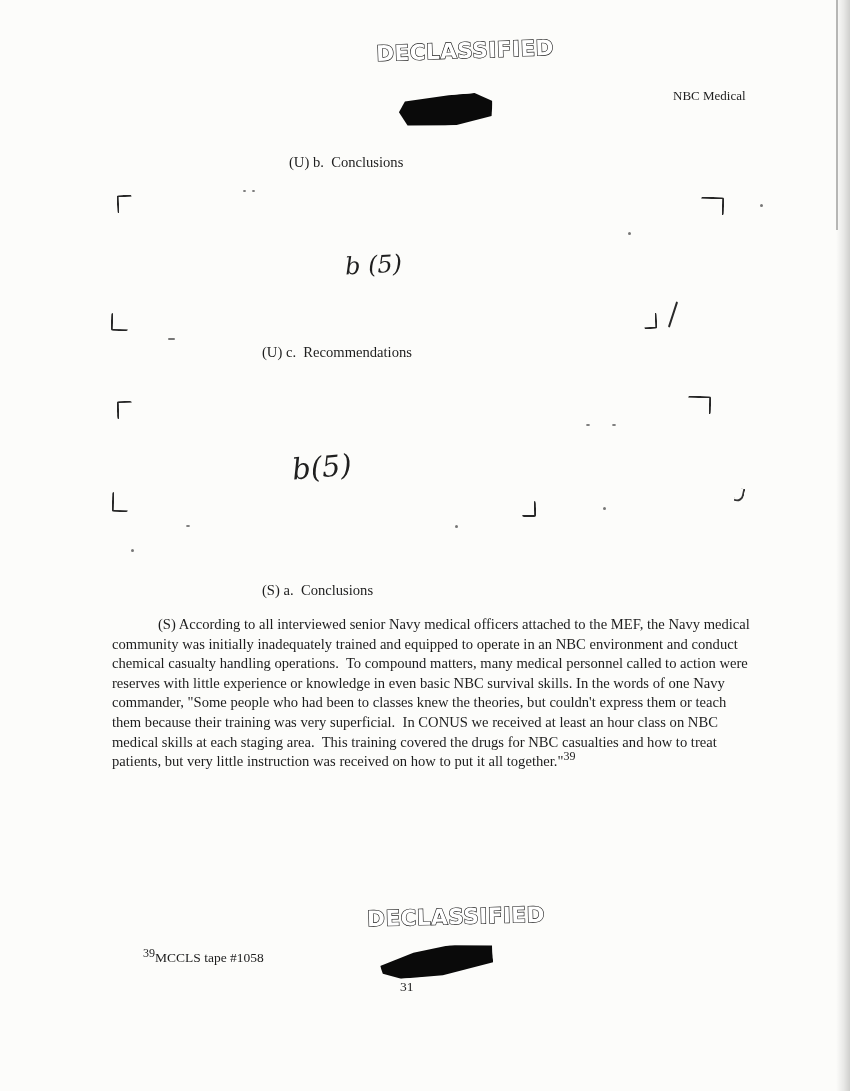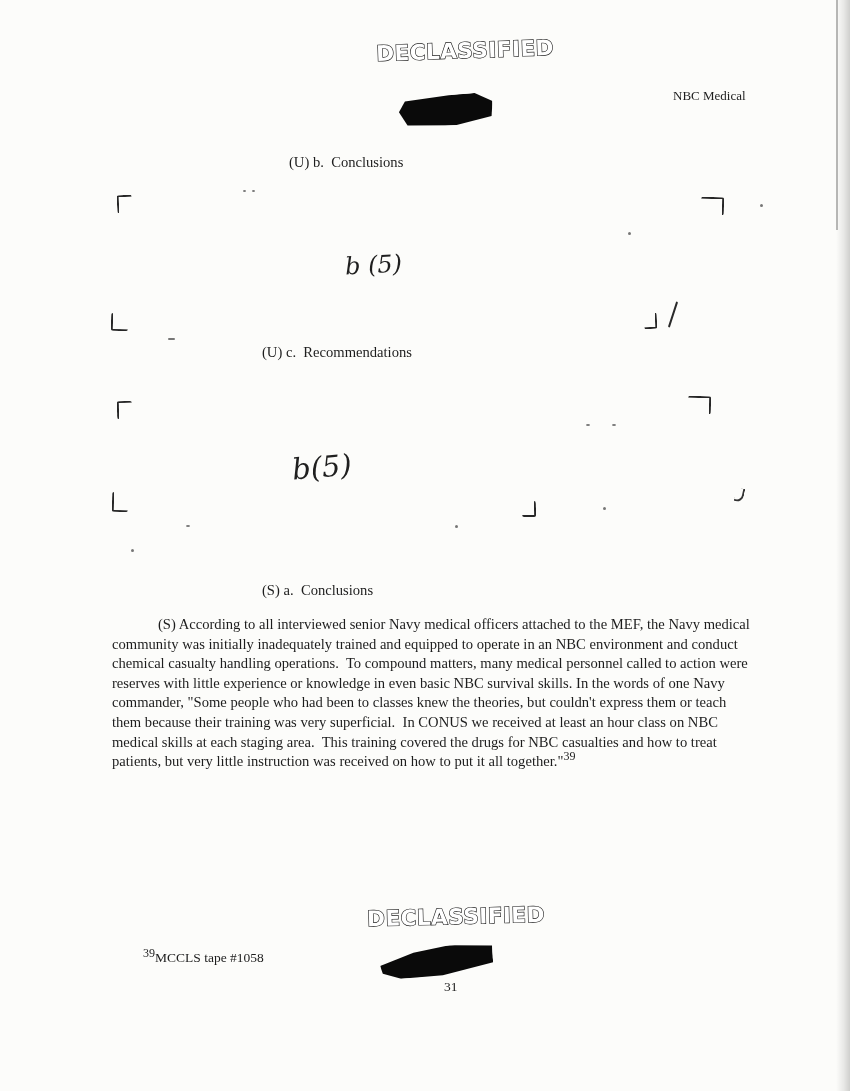--- a/index.html
+++ b/index.html
@@ -133,21 +133,21 @@
 
 
   <svg class="stamp" style="left:366px; top:892px; transform:rotate(-1.5deg);" width="180" height="46">
     <text x="90" y="32" text-anchor="middle" class="stamp-text">DECLASSIFIED</text>
   </svg>
 
   <div class="abs footnote" style="left:143px; top:921px;margin-top:29px;"><sup>39</sup><span>MCCLS tape #1058</span></div>
 
   <div class="redaction redaction-bottom"></div>
 
-  <div class="abs page-number" style="left:444px; top:979px;">31</div>
+  <div class="abs page-number" style="left:400px; top:979px;">31</div>
 
   <div class="speck" style="left:243px; top:190px; width:3px; height:2px;"></div>
   <div class="speck" style="left:252px; top:190px; width:3px; height:2px;"></div>
   <div class="speck" style="left:628px; top:232px; width:3px; height:3px;"></div>
   <div class="speck" style="left:760px; top:204px; width:3px; height:3px;"></div>
   <div class="speck" style="left:586px; top:424px; width:4px; height:2px;"></div>
   <div class="speck" style="left:612px; top:424px; width:4px; height:2px;"></div>
   <div class="speck" style="left:455px; top:525px; width:3px; height:3px;"></div>
   <div class="speck" style="left:603px; top:507px; width:3px; height:3px;"></div>
   <div class="speck" style="left:131px; top:549px; width:3px; height:3px;"></div>

